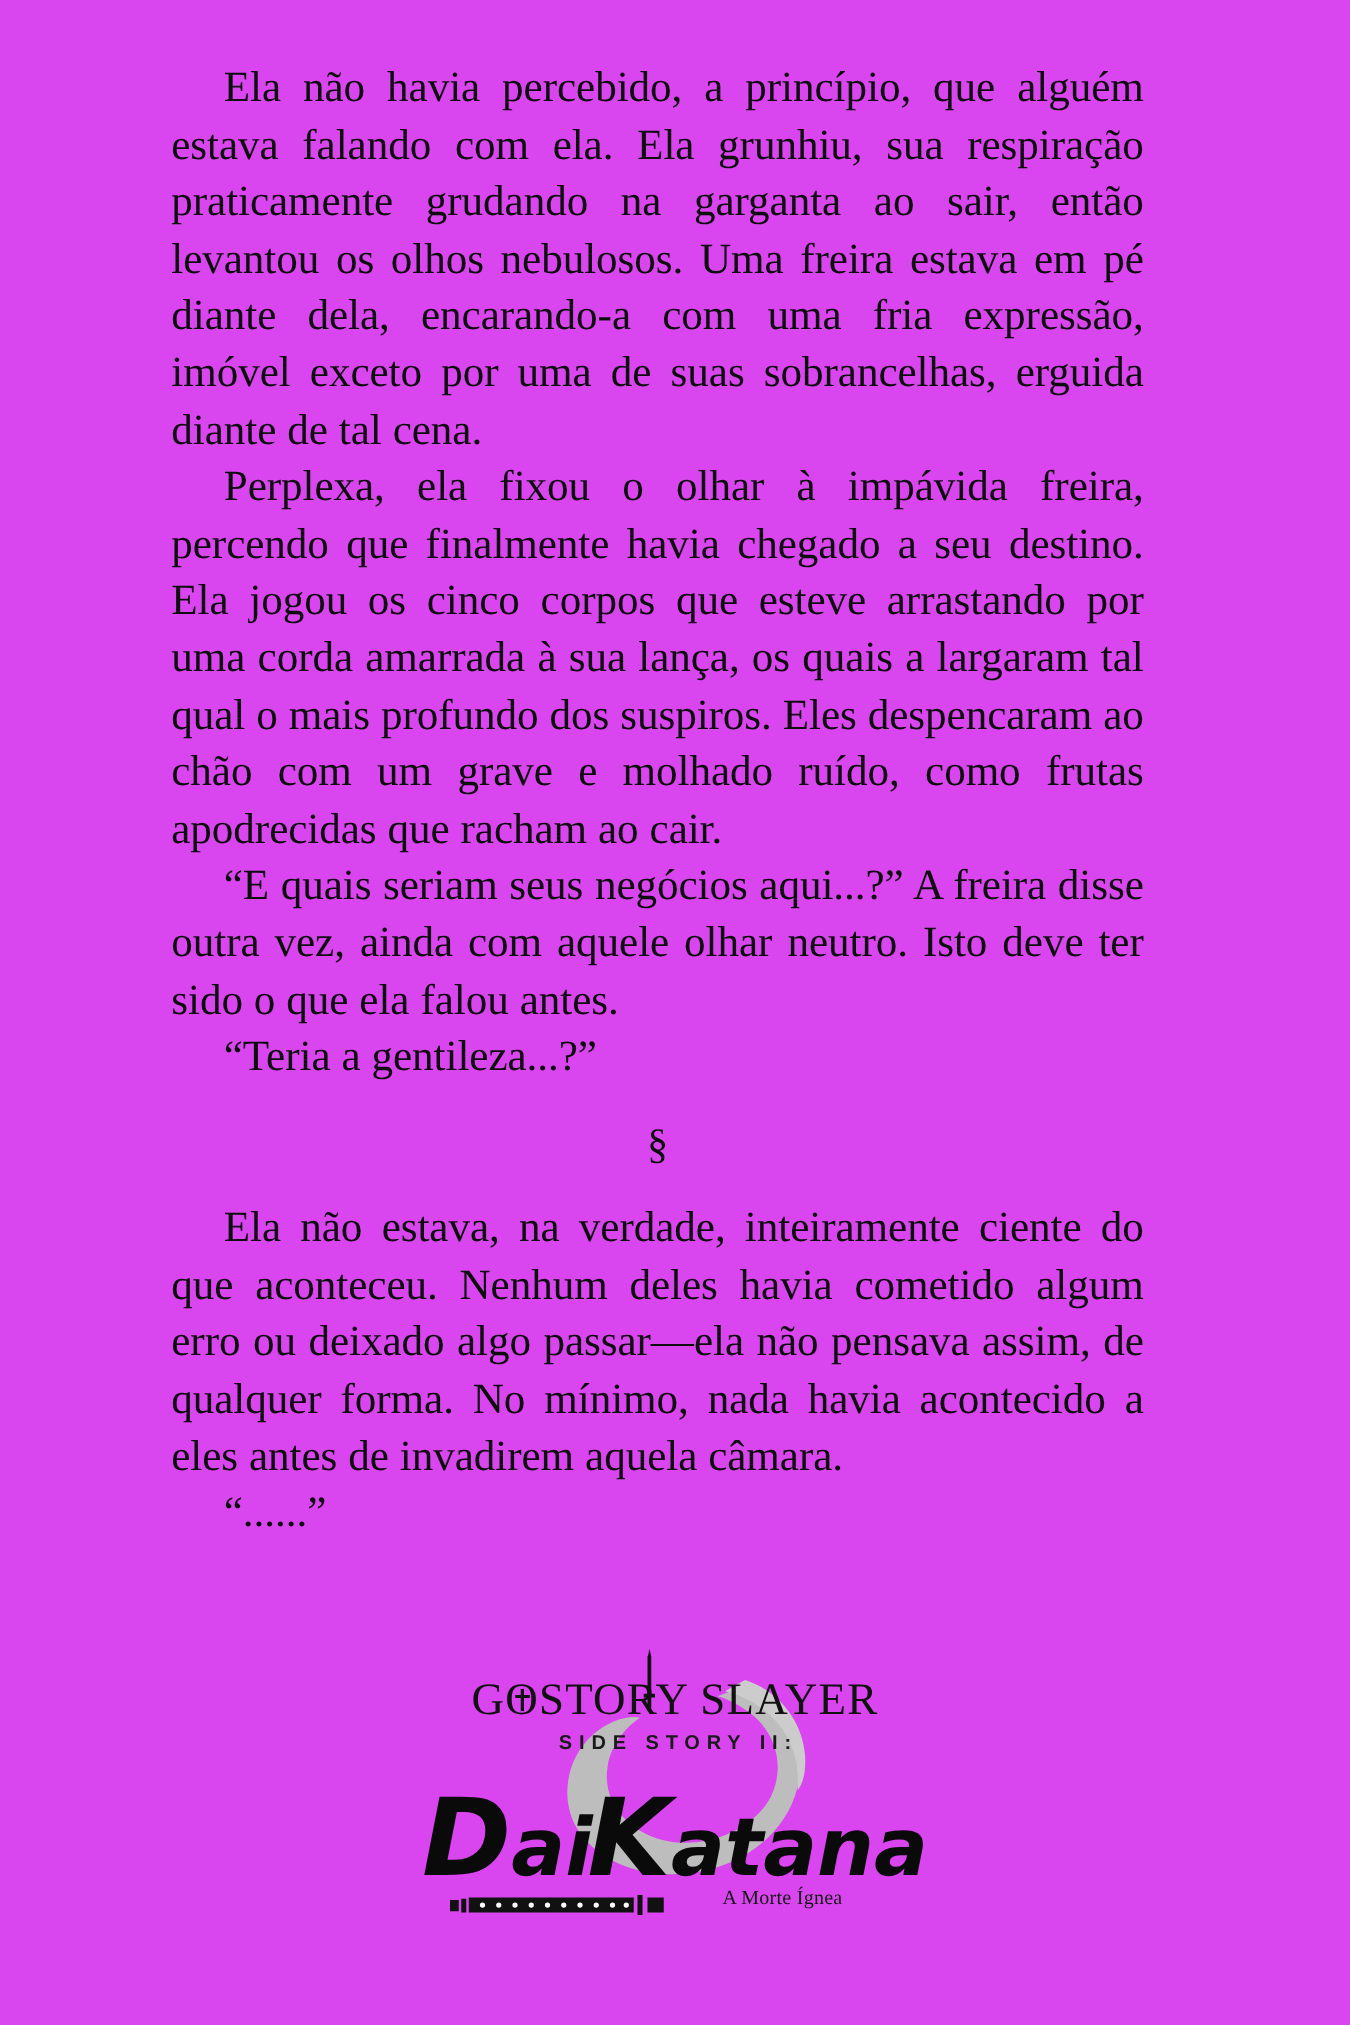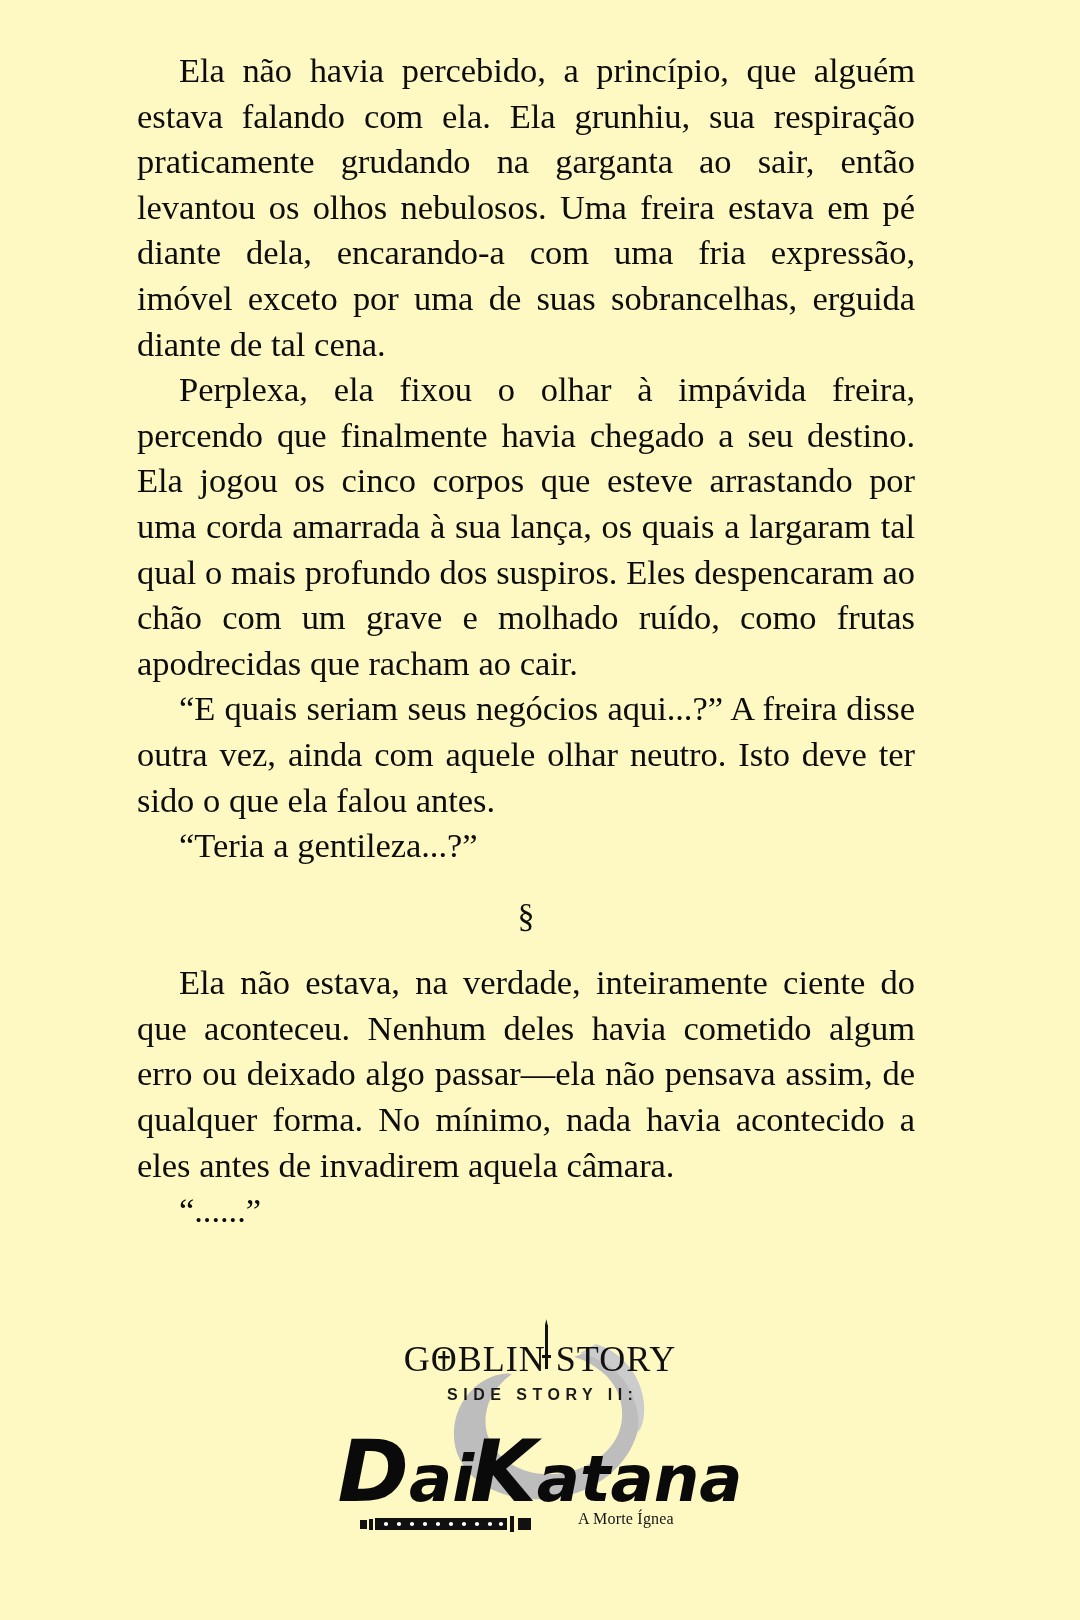--- a/index.html
+++ b/index.html
@@ -5,21 +5,21 @@
 <style>
   html, body {
     margin: 0;
     padding: 0;
     background: #ffffff;
   }
   .page {
     position: relative;
     width: 1080px;
     height: 1620px;
-    background: #fef9c3;
+    background: #d946ef;
     overflow: hidden;
     font-family: "Liberation Serif", "DejaVu Serif", serif;
     color: #0d0d0d;
   }
   .textblock {
     position: absolute;
     left: 137px;
     top: 48px;
     width: 778px;
   }
@@ -197,21 +197,21 @@
 
       <svg class="enso" viewBox="0 0 210 186">
         <path d="M152 16 C186 30 200 66 192 98 C183 134 150 160 110 166 C70 172 30 158 14 128 C2 104 8 74 28 56 C40 45 56 40 66 42 C52 52 42 66 40 82 C36 108 54 132 84 140 C116 148 152 134 168 110 C182 88 178 58 156 40 C146 32 136 27 128 25 Z" fill="#bdbdbd"></path>
         <path d="M150 12 C176 20 196 44 198 72 C199 86 196 96 192 100 C194 80 188 58 172 42 C160 30 146 24 134 21 Z" fill="#cccccc"></path>
       </svg>
 
       <div class="gs-line">
         <span class="gs-text"><span>G</span><span class="gs-o"><span>O</span><svg class="gs-cross" viewBox="0 0 14 18">
                  <rect x="5.6" y="0" width="2.6" height="18" fill="#111"></rect>
                  <rect x="1.2" y="5" width="11.6" height="2.4" fill="#111"></rect>
-               </svg></span><span>BLIN STORY</span><span class="gs-sword"></span></span>
+               </svg></span><span>STORY SLAYER</span><span class="gs-sword"></span></span>
       </div>
 
       <div class="side-story">SIDE STORY II:</div>
 
       <div class="daikatana">
         <span class="dk-word dk-big">D</span><span class="dk-word dk-small">ai</span><span class="dk-word dk-big dk-kat">K</span><span class="dk-word dk-small">atana</span>
       </div>
 
       <svg class="sheath" viewBox="0 0 190 20">
         <rect x="0" y="6" width="7" height="9" fill="#111"></rect>

